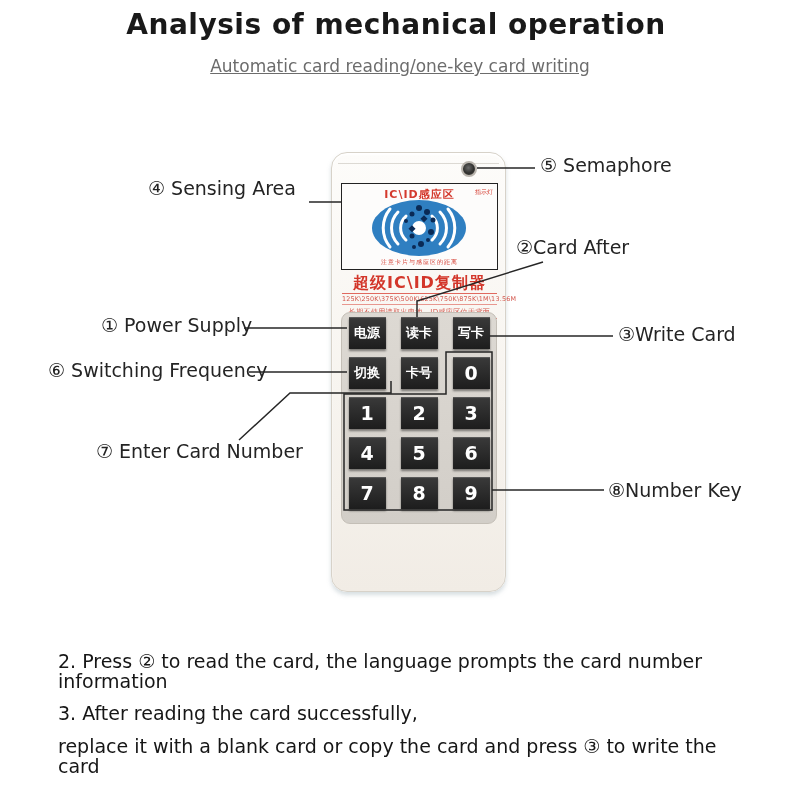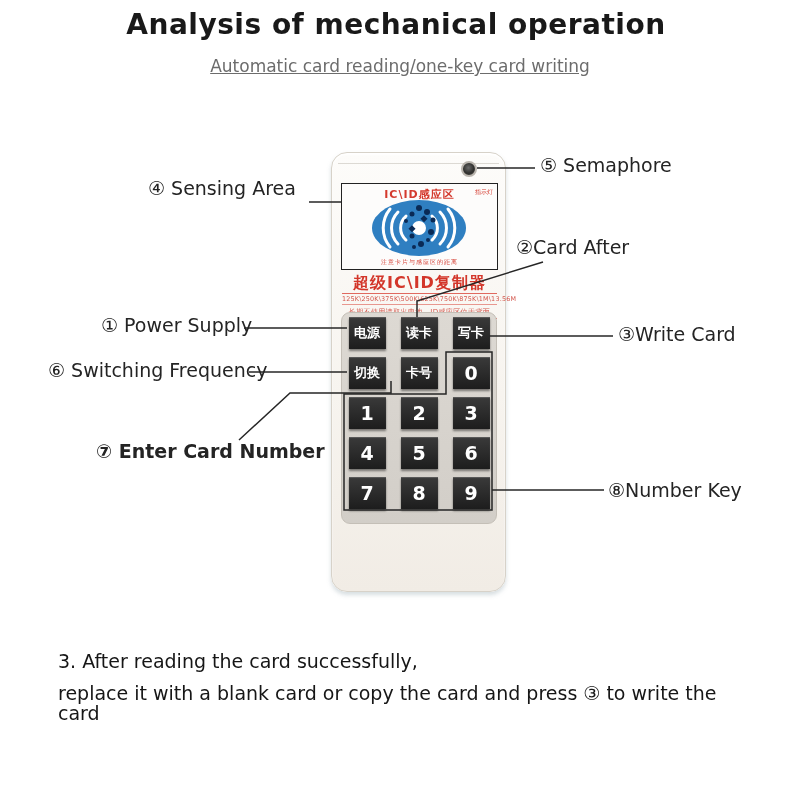--- a/index.html
+++ b/index.html
@@ -186,19 +186,20 @@
     <path d="M492 490 L604 490"></path>
   </g>
 </svg>
 
 <div class="abs callout" style="left:148px;top:177px;">④ Sensing Area</div>
 <div class="abs callout" style="left:540px;top:154px;">⑤ Semaphore</div>
 <div class="abs callout" style="left:516px;top:236px;">②Card After</div>
 <div class="abs callout" style="left:101px;top:314px;">① Power Supply</div>
 <div class="abs callout" style="left:618px;top:323px;">③Write Card</div>
 <div class="abs callout" style="left:48px;top:359px;">⑥ Switching Frequency</div>
-<div class="abs callout" style="left:96px;top:440px;font-weight:bold;">⑦ Enter Card Number</div>
+<div class="abs callout" style="left:96px;top:440px;">⑦ Enter Card Number</div>
 <div class="abs callout" style="left:608px;top:479px;">⑧Number Key</div>
 
 <div class="abs instructions">
+  <p>2. Press ② to read the card, the language prompts the card number information</p>
   <p>3. After reading the card successfully,</p>
   <p>replace it with a blank card or copy the card and press ③ to write the card</p>
 </div>
 
 </body></html>

